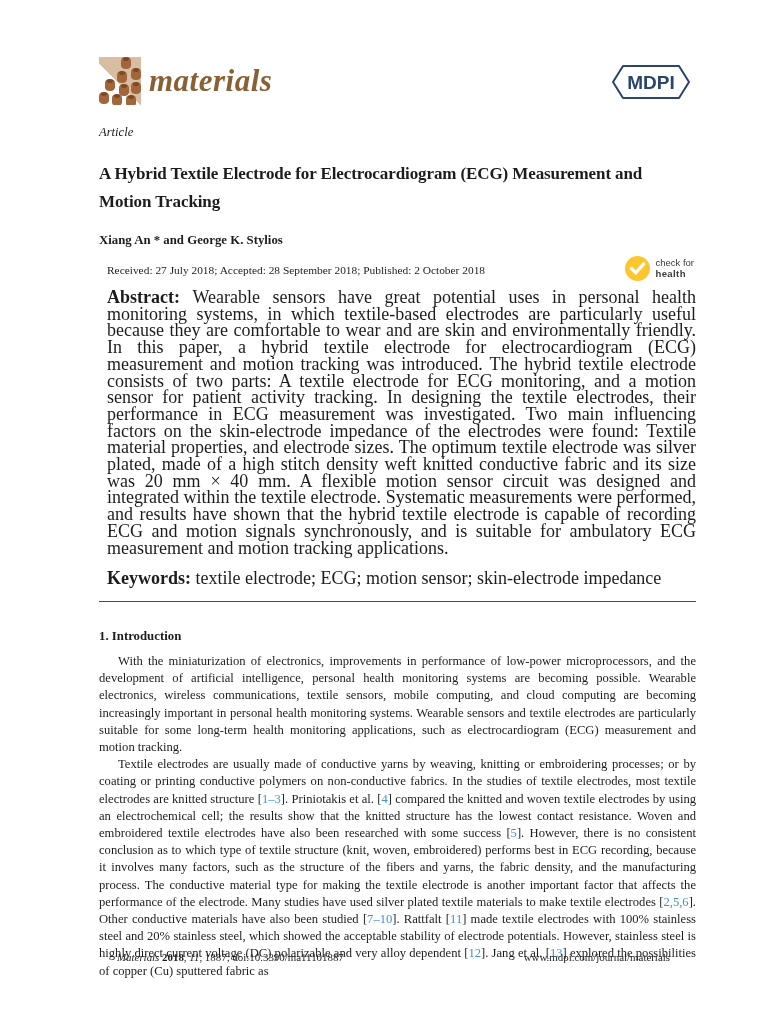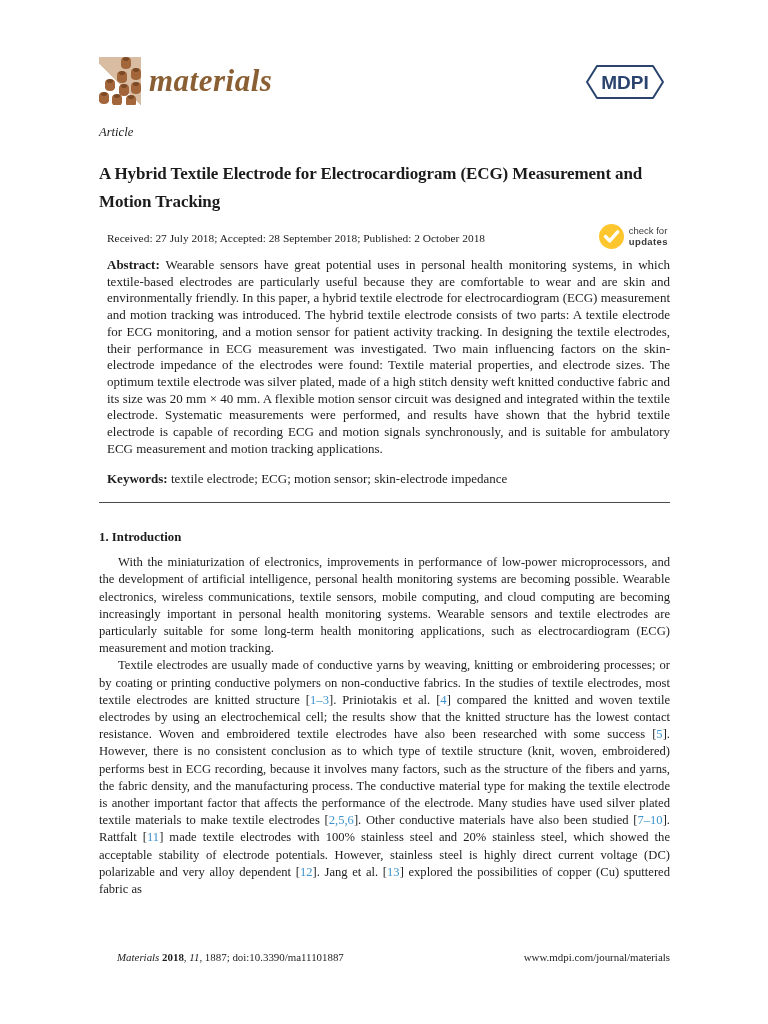--- a/index.html
+++ b/index.html
@@ -1,20 +1,20 @@
 <!DOCTYPE html>
 <html><head>
 <meta charset="utf-8">
 <style>
   * { margin:0; padding:0; box-sizing:border-box; }
   html,body { background:#ffffff; }
   .page {
     position:relative; width:768px; height:1024px; background:#ffffff;
     font-family:"Liberation Serif","DejaVu Serif",serif; color:#1c1c1c;
-    padding:57px 98px 0 99px; overflow:hidden;
+    padding:57px 72px 0 99px; overflow:hidden;
   }
   
   .jheader { display:flex; justify-content:space-between; align-items:flex-start; height:52px; }
   .brand { display:flex; align-items:center; }
   .logo-box {
     position:relative; width:42px; height:48px; overflow:hidden;
     background:linear-gradient(45deg,#ffffff 0 38%,#ffffff 38% 46%,#d8bda3 46% 100%);
   }
   .barrel {
     position:absolute; width:10px; height:12px; border-radius:45%/32%;
@@ -27,21 +27,21 @@
   .mdpi-wrap { margin-top:4px; }
   
   .article-type { font-style:italic; font-size:12.6px; margin-top:16px;font-family:Liberation Serif, serif; }
   .title { font-size:17px; font-weight:700; line-height:28px; margin-top:20px; max-width:566px; letter-spacing:-0.1px; }
   .authors { font-weight:700; font-size:12.8px; margin-top:17px; }
   .affil { font-size:11.4px; line-height:15.5px; margin-top:10px; padding-left:8px; }
   .dates-row { position:relative; font-size:11.4px; margin-top:16px; padding-left:8px; }
   .badge { position:absolute; right:2px; top:-9px; display:flex; align-items:center; text-decoration:none; cursor:pointer; }
   .badge-text { font-family:"Liberation Sans","DejaVu Sans",sans-serif; font-size:9.5px; line-height:10.5px; color:#3a3a3a; margin-left:4px; }
   .badge-text b { display:block; letter-spacing:0.4px; }
-  .abstract, .keywords { font-size:13px; line-height:16.7px; text-align:justify; padding-left:8px; }
+  .abstract, .keywords { font-size:18px; line-height:16.7px; text-align:justify; padding-left:8px; }
   .abstract { margin-top:13px; }
   .keywords { margin-top:14px; }
   .rule { border:none; border-top:1.6px solid #4a4a4a; margin-top:14px; }
   
   .sec-heading { font-size:12.8px; font-weight:700; margin-top:27px; }
   .body-par { font-size:12.6px; line-height:17.2px; text-align:justify; text-indent:19px; }
   .body-par.first { margin-top:9px; }
   .cite { color:#3f93cc; }
   
   .pfooter {
@@ -74,33 +74,34 @@
     <div class="mdpi-wrap">
       <svg width="90" height="42" viewBox="0 0 90 42">
         <path d="M7 21 L17 5 L73 5 L83 21 L73 37 L17 37 Z" fill="none" stroke="#2a446e" stroke-width="2" stroke-linejoin="round"></path>
         <text x="45" y="28" text-anchor="middle" font-family="Liberation Sans, sans-serif" font-size="19" font-weight="bold" fill="#2a446e">MDPI</text>
       </svg>
     </div>
   </div>
 
   <div class="article-type">Article</div>
   <h1 class="title">A Hybrid Textile Electrode for Electrocardiogram (ECG) Measurement and Motion Tracking</h1>
+  <div class="authors">Xiang An * and George K. Stylios</div>
 
   <div class="affil">
   </div>
 
   <div class="dates-row">
     <span>Received: 27 July 2018; Accepted: 28 September 2018; Published: 2 October 2018</span>
     <a class="badge">
       <svg width="27" height="27" viewBox="0 0 27 27">
         <circle cx="13.5" cy="13.5" r="12.5" fill="#fdc62f"></circle>
         <path d="M7.5 13.5 l4.2 4.4 l8 -9" fill="none" stroke="#ffffff" stroke-width="3.4" stroke-linecap="round" stroke-linejoin="round"></path>
       </svg>
       <span class="badge-text">
-        <span>check for</span><b>updates</b>
+        <span>check for</span><b>health</b>
       </span>
     </a>
   </div>
 
   <p class="abstract">
     <b>Abstract: </b><span>Wearable sensors have great potential uses in personal health monitoring systems, in which textile-based electrodes are particularly useful because they are comfortable to wear and are skin and environmentally friendly. In this paper, a hybrid textile electrode for electrocardiogram (ECG) measurement and motion tracking was introduced. The hybrid textile electrode consists of two parts: A textile electrode for ECG monitoring, and a motion sensor for patient activity tracking. In designing the textile electrodes, their performance in ECG measurement was investigated. Two main influencing factors on the skin-electrode impedance of the electrodes were found: Textile material properties, and electrode sizes. The optimum textile electrode was silver plated, made of a high stitch density weft knitted conductive fabric and its size was 20 mm × 40 mm. A flexible motion sensor circuit was designed and integrated within the textile electrode. Systematic measurements were performed, and results have shown that the hybrid textile electrode is capable of recording ECG and motion signals synchronously, and is suitable for ambulatory ECG measurement and motion tracking applications.</span>
   </p>
 
   <p class="keywords">
     <b>Keywords: </b><span>textile electrode; ECG; motion sensor; skin-electrode impedance</span>

